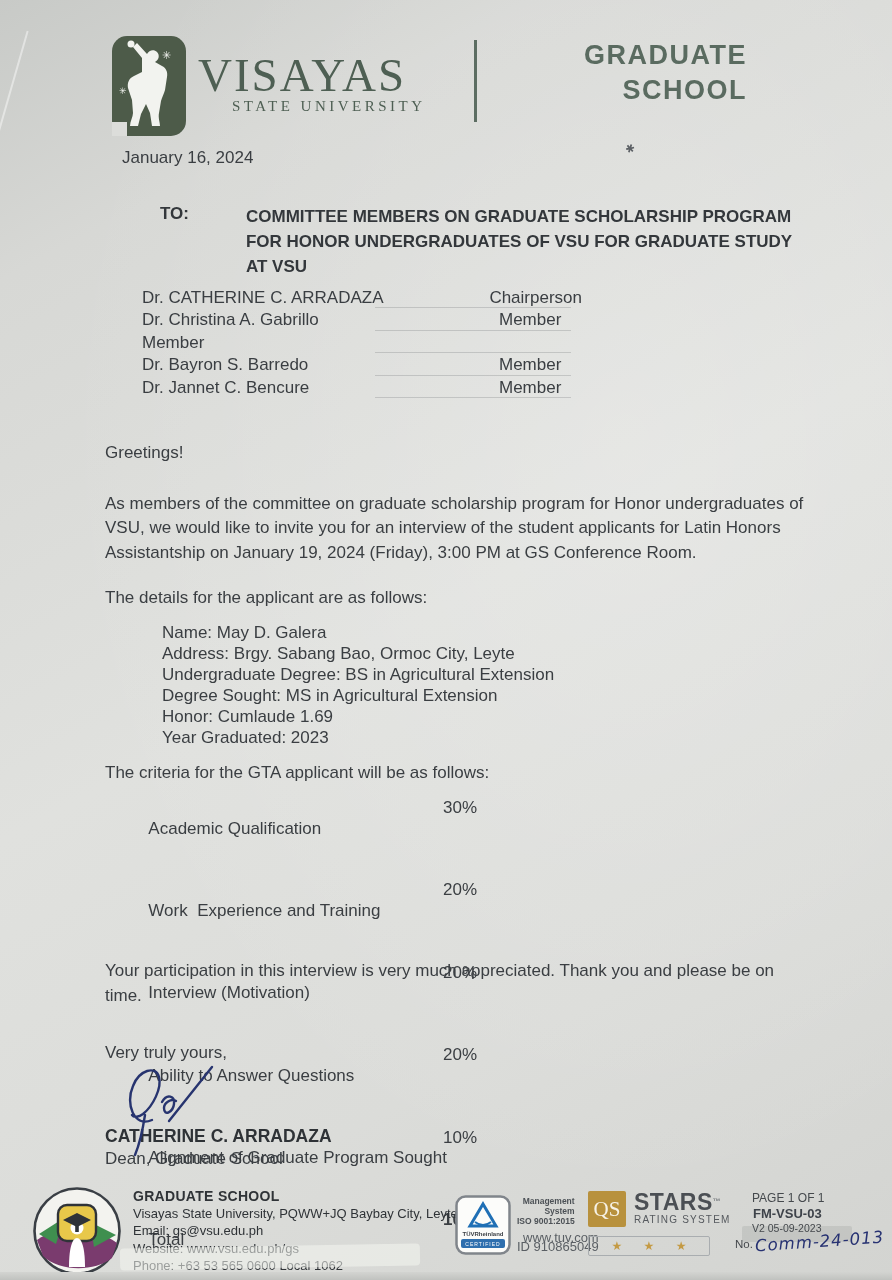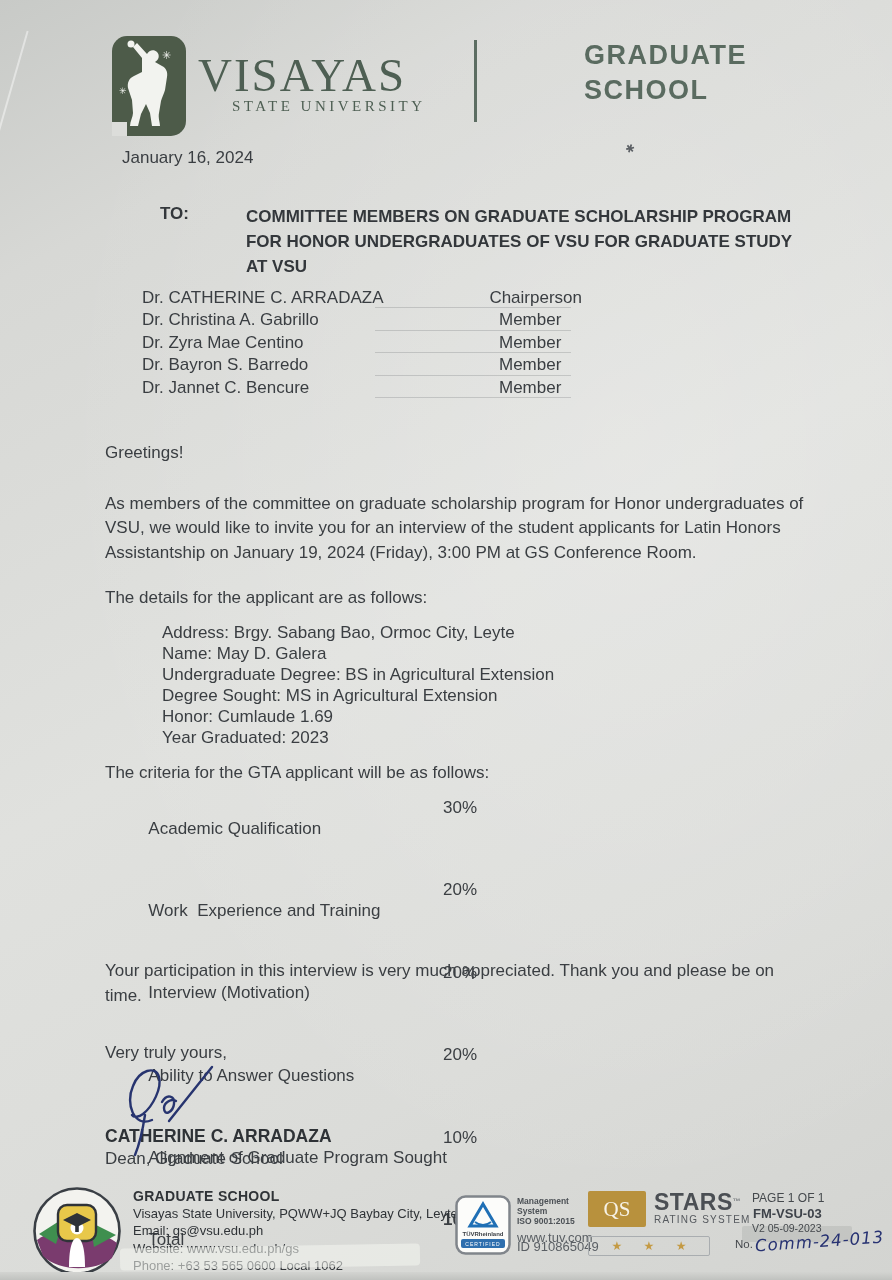--- a/index.html
+++ b/index.html
@@ -10,21 +10,21 @@
   }
   .page{
     position:relative;width:892px;height:1280px;overflow:hidden;
     background:
       radial-gradient(ellipse at 70% 35%, rgba(255,255,255,0.22), rgba(255,255,255,0) 65%),
       linear-gradient(152deg,#c8cac7 0%, #d7d8d5 16%, #e0e1de 48%, #dbdcd9 75%, #d3d4d1 100%);
     color:#3a3e42;
     font-size:17px;
   }
   .abs{position:absolute;}
-  .pre{white-space:pre-line;}
+  .pre{white-space:pre-line;text-align:right;}
   .bold{font-weight:700;}
 
   
   .brand-row{top:36px;left:112px;display:flex;align-items:flex-start;}
   .vsu-logo{width:74px;height:100px;display:block;}
   .brand-text{margin-left:12px;margin-top:16px;color:#4e5f53;}
   .brand-name{font-family:"Liberation Serif", serif;font-size:47px;line-height:46px;letter-spacing:2px;}
   .brand-sub{font-family:"Liberation Serif", serif;font-size:15px;letter-spacing:3.5px;margin-left:34px;margin-top:0px;text-align:center;}
   .header-divider{left:474px;top:40px;width:3px;height:82px;background:#5c6d62;}
   .office-name{left:584px;top:38px;font-weight:700;font-size:27px;line-height:35px;letter-spacing:1.5px;color:#5a6b60;}
@@ -55,21 +55,21 @@
   
   .seal{left:32px;top:1186px;width:90px;height:90px;}
   .f-text{left:133px;top:1188px;line-height:16px;color:#2f3337;}
   .f-org{font-weight:700;font-size:14px;letter-spacing:0.3px;}
   .f-line{font-size:13px;margin-top:1.5px;}
   .tuv{left:455px;top:1195px;width:56px;height:60px;}
   .tuv-cert{left:517px;top:1196px;font-size:8.5px;font-weight:700;line-height:10px;color:#4c5156;}
   .tuv-id{left:517px;top:1234px;font-size:13px;line-height:8.5px;color:#5a5f64;}
   .qs{left:588px;top:1191px;}
   .qs-row{display:flex;align-items:flex-start;}
-  .qs-badge{width:58px;height:36px;background:#b8913d;border-radius:2px;color:#f7f2e6;
+  .qs-badge{width:38px;height:36px;background:#b8913d;border-radius:2px;color:#f7f2e6;
     font-family:"Liberation Serif", serif;font-size:21px;display:flex;align-items:center;justify-content:center;}
   .qs-titles{margin-left:8px;}
   .qs-name{font-weight:700;font-size:23px;line-height:22px;letter-spacing:0.5px;color:#4b4f54;}
   .qs-tm{font-size:8px;vertical-align:top;color:#7a7e82;}
   .qs-tag{font-size:10px;letter-spacing:1.2px;color:#55595e;margin-top:1px;}
   .qs-stars{margin-top:9px;width:122px;height:20px;border:1.5px solid #a9adb0;border-radius:2px;
     display:flex;align-items:center;justify-content:center;color:#c49a44;font-size:12px;letter-spacing:9px;padding-left:9px;box-sizing:border-box;}
   .f-right{left:735px;top:1191px;font-size:12px;color:#45494d;line-height:15px;}
   .f-page{margin-left:17px;}
   .f-code{margin-left:18px;font-weight:700;font-size:13px;color:#3e434a;}
@@ -124,43 +124,42 @@
       <span class="c-name">Dr. CATHERINE C. ARRADAZA</span>
       <span class="c-role">Chairperson</span>
       <span class="c-line"></span>
     </div>
     <div class="c-row">
       <span class="c-name">Dr. Christina A. Gabrillo</span>
       <span class="c-role">Member</span>
       <span class="c-line"></span>
     </div>
     <div class="c-row">
-      <span class="c-name">Dr. Zyra Mae Centino</span>
       <span class="c-role">Member</span>
       <span class="c-line"></span>
     </div>
     <div class="c-row">
       <span class="c-name">Dr. Bayron S. Barredo</span>
       <span class="c-role">Member</span>
       <span class="c-line"></span>
     </div>
     <div class="c-row">
       <span class="c-name">Dr. Jannet C. Bencure</span>
       <span class="c-role">Member</span>
       <span class="c-line"></span>
     </div>
   </div>
 
   <div class="abs greeting">Greetings!</div>
   <div class="abs body-par">As members of the committee on graduate scholarship program for Honor undergraduates of VSU, we would like to invite you for an interview of the student applicants for Latin Honors Assistantship on January 19, 2024 (Friday), 3:00 PM at GS Conference Room.</div>
   <div class="abs details-intro">The details for the applicant are as follows:</div>
 
   <div class="abs applicant">
+    <div>Name: May D. Galera</div>
     <div>Address: Brgy. Sabang Bao, Ormoc City, Leyte</div>
-    <div>Name: May D. Galera</div>
     <div>Undergraduate Degree: BS in Agricultural Extension</div>
     <div>Degree Sought: MS in Agricultural Extension</div>
     <div>Honor: Cumlaude 1.69</div>
     <div>Year Graduated: 2023</div>
   </div>
 
   <div class="abs criteria-intro">The criteria for the GTA applicant will be as follows:</div>
 
   <div class="abs criteria">
     <div class="crit-row">

